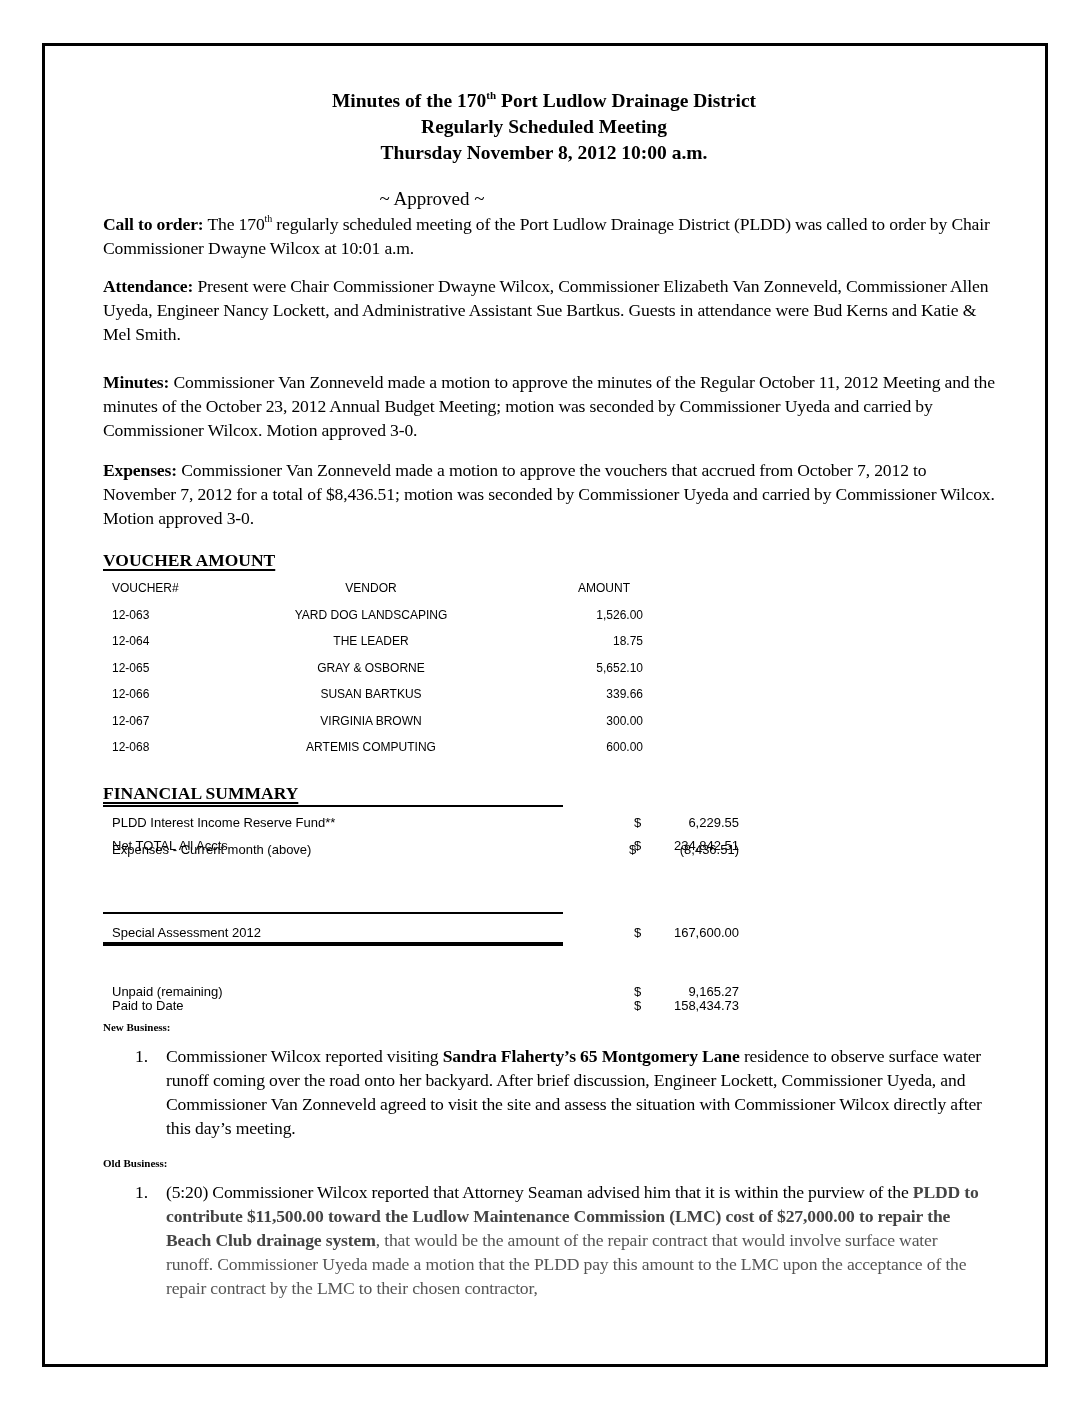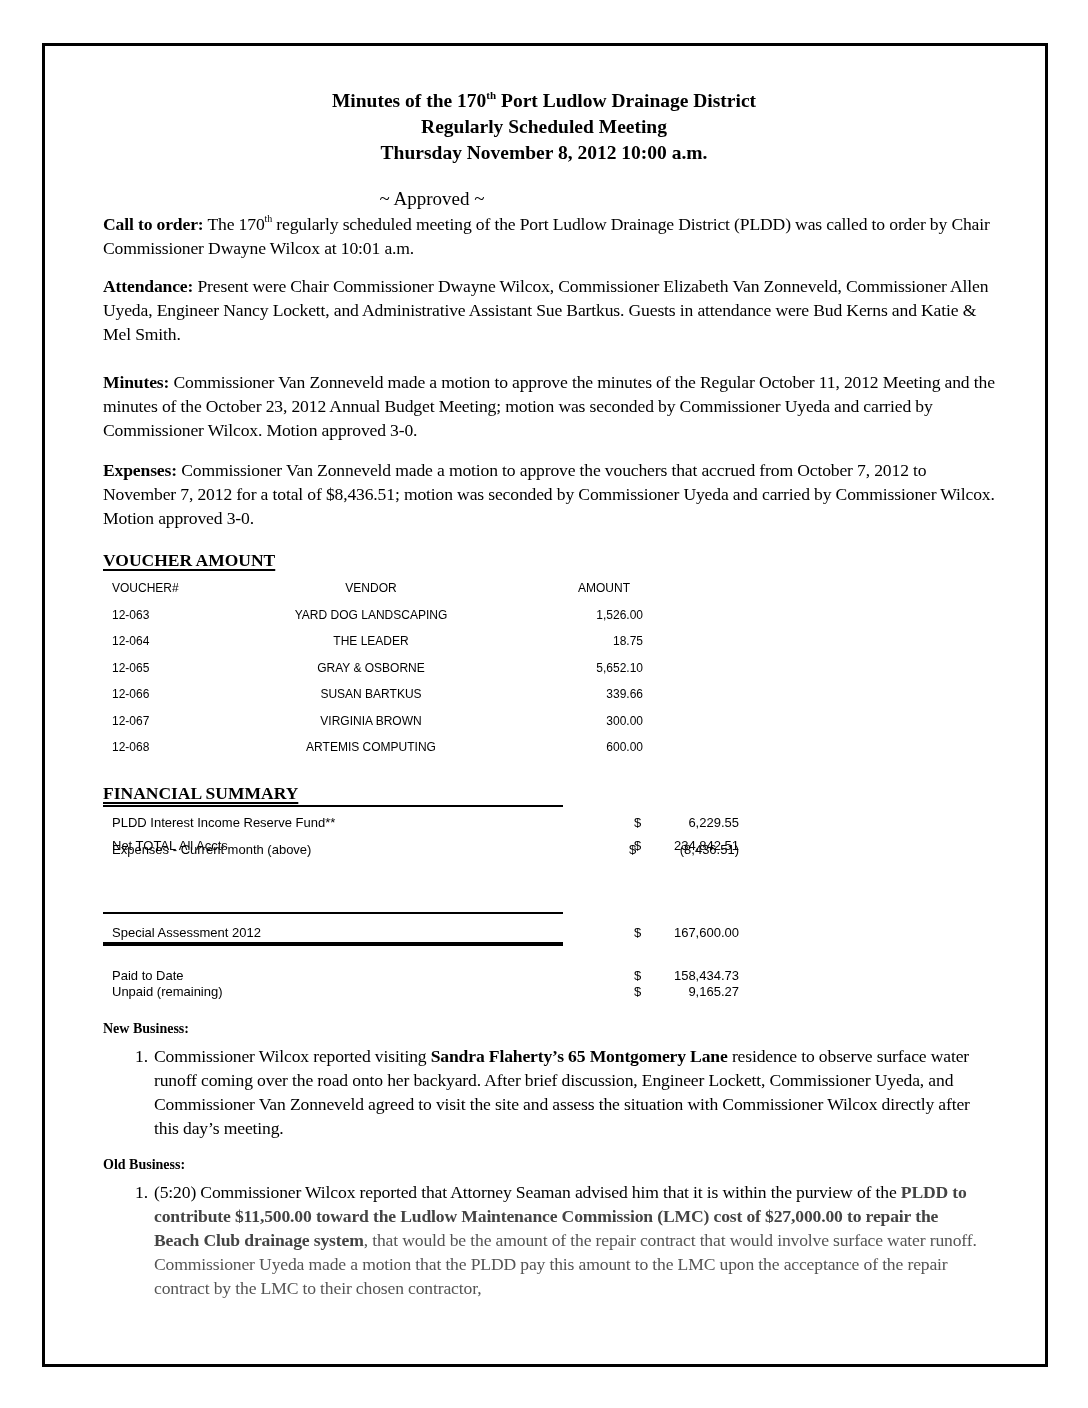--- a/index.html
+++ b/index.html
@@ -29,24 +29,24 @@
   .vrow .c2 { position:absolute; left:120px; width:296px; text-align:center; }
   .vrow .c3 { position:absolute; right:20px; text-align:right; }
   .vrow.hdr .c3 { right:33px; }
 
   .fin-rule { position:absolute; left:103px; width:460px; background:#000; }
   .frow { position:absolute; left:103px; width:640px; font-size:13px; line-height:20px; height:20px; }
   .frow .lbl { position:absolute; left:9px; }
   .frow .dollar { position:absolute; left:531px; }
   .frow .amt { position:absolute; right:4px; text-align:right; }
 
-  .list-head { position:absolute; left:103px; font-size:14px; font-weight:bold; }
+  .list-head { position:absolute; left:103px; font-size:11px; font-weight:bold; }
   .list-item { position:absolute; left:137px; width:848px; font-size:17.6px; line-height:24px; letter-spacing:-0.15px; }
   .list-item .num { position:absolute; left:-2px; top:0; }
-  .list-item .body { margin-left:17px; display:block; }
+  .list-item .body { margin-left:29px; display:block; }
   .grey { color:#555555; }
   .grey-bold { color:#444444; font-weight:bold; }
 </style>
 </head>
 <body>
 
 <div class="frame"></div>
 
 <div class="title-block serif">
   <div><span>Minutes of the 170</span><sup>th</sup><span> Port Ludlow Drainage District</span></div>
@@ -130,21 +130,21 @@
 </div>
 
 <div class="fin-rule" style="top:912px; height:2px;"></div>
 <div class="frow sans" style="top:923px;">
   <span class="lbl">Special Assessment 2012</span>
   <span class="dollar">$</span>
   <span class="amt">167,600.00</span>
 </div>
 <div class="fin-rule" style="top:942px; height:4px;"></div>
 
-<div class="frow sans" style="top:966px;">
+<div class="frow sans" style="top:996px;">
   <span class="lbl">Paid to Date</span>
   <span class="dollar">$</span>
   <span class="amt">158,434.73</span>
 </div>
 <div class="frow sans" style="top:982px;">
   <span class="lbl">Unpaid (remaining)</span>
   <span class="dollar">$</span>
   <span class="amt">9,165.27</span>
 </div>
 

